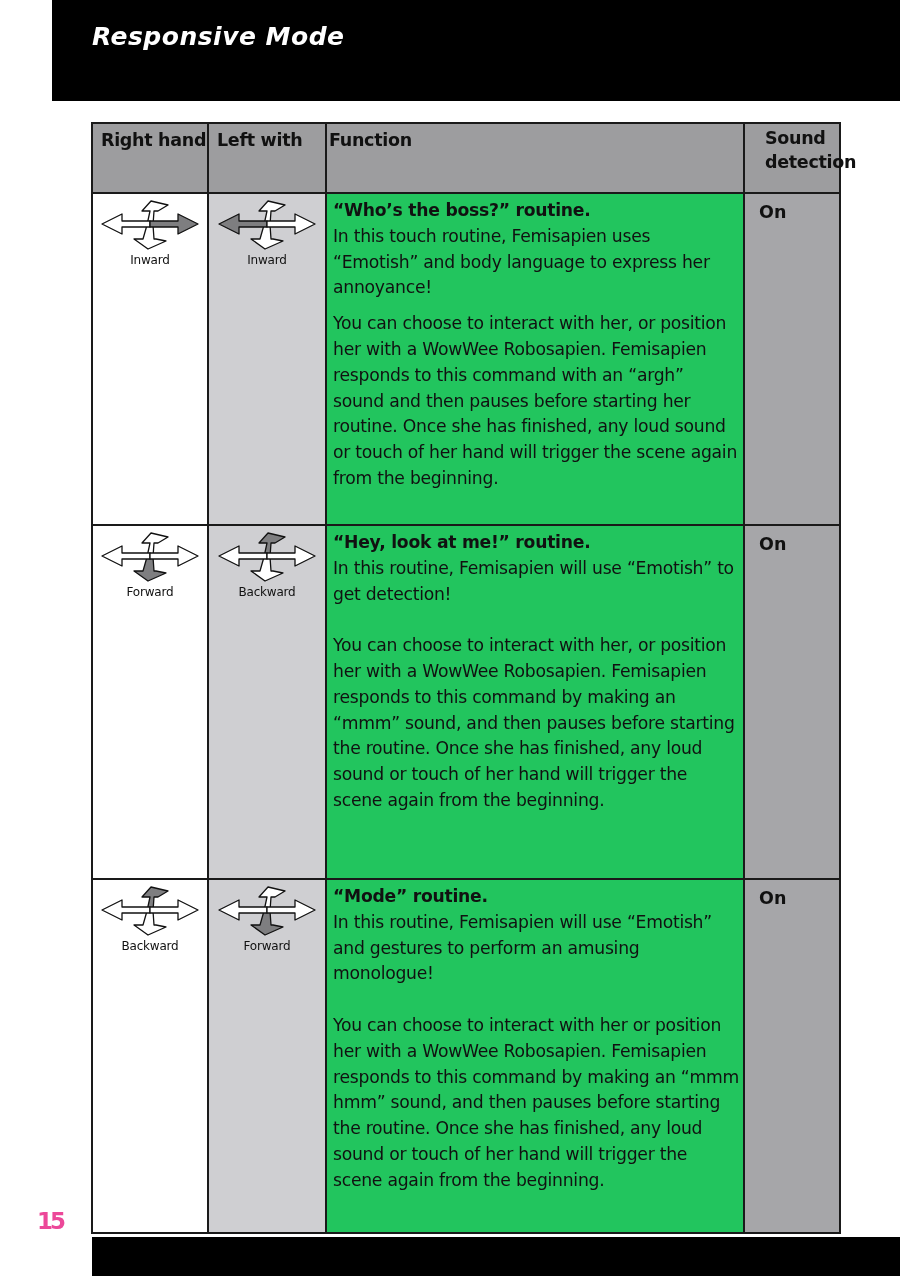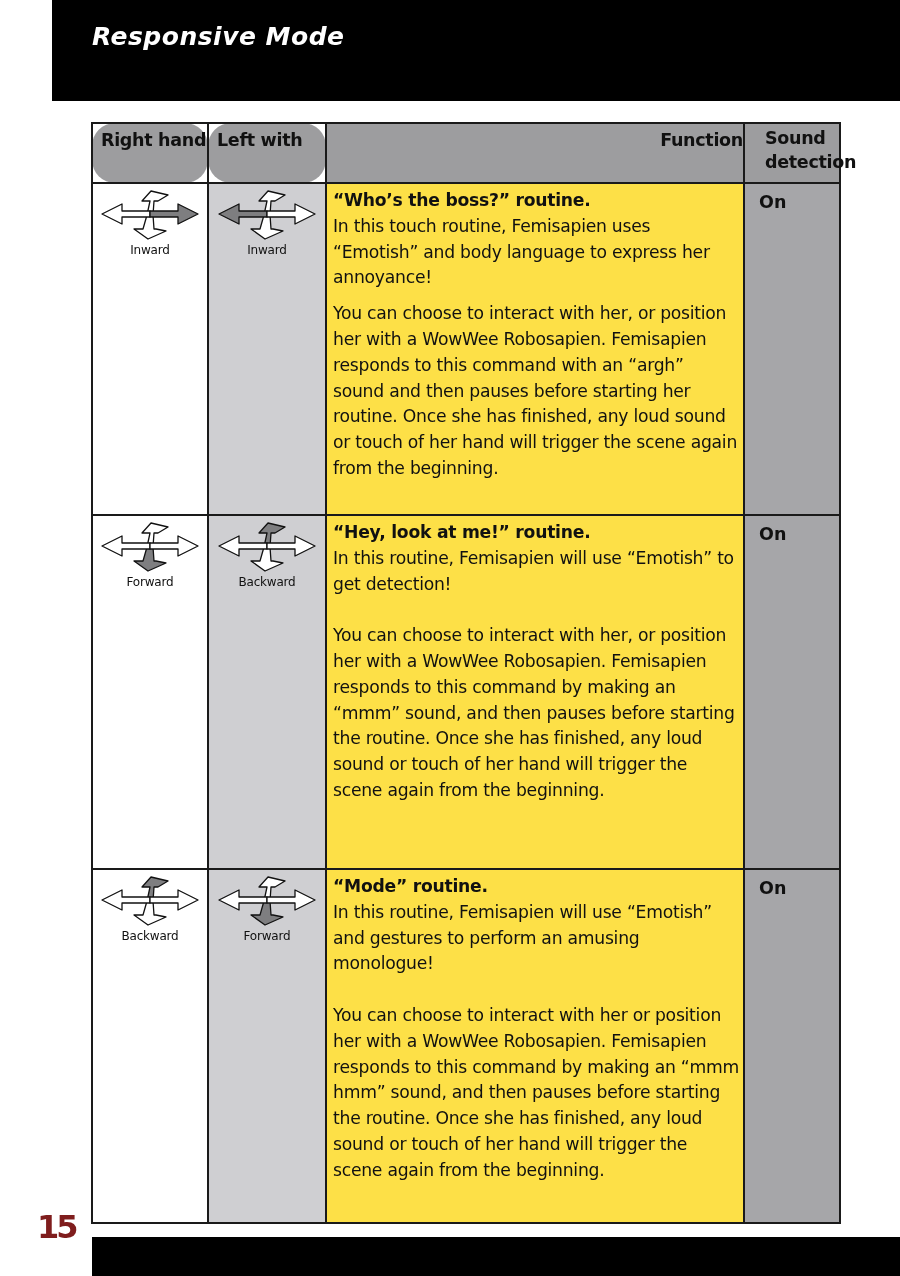--- a/index.html
+++ b/index.html
@@ -41,23 +41,23 @@
       width: 808px;
       height: 39px;
       background: #000000;
     }
     .page-number {
       position: absolute;
       left: 37px;
       top: 1208px;
       font-family: "DejaVu Sans", sans-serif;
       font-weight: bold;
-      font-size: 32px;
+      font-size: 23px;
       letter-spacing: -3px;
-      color: #7f1d1d;
+      color: #ec4899;
     }
     table.cmd-table {
       position: absolute;
       left: 91px;
       top: 122px;
       width: 748px;
       border-collapse: collapse;
       table-layout: fixed;
     }
     table.cmd-table td, table.cmd-table th {
@@ -72,27 +72,27 @@
 
     .hdr th {
       background: #9d9d9f;
       font-weight: bold;
       font-size: 17.5px;
       text-align: left;
       height: 50px;
       line-height: 24px;
       letter-spacing: -0.3px;
     }
-    .hdr th.h-right, .hdr th.h-left { padding: 4px 0 4px 8px; border-radius: 23px; }
-    .hdr th.h-func { padding: 4px 0 0 18px; text-align: right; }
+    .hdr th.h-right, .hdr th.h-left { padding: 4px 0 14px 8px; }
+    .hdr th.h-func { padding: 4px 0 0 2px; }
     .hdr th.h-sound { padding: 2px 0 0 20px; line-height: 24px; }
 
     td.right-cell { background: #ffffff; text-align: center; }
     td.left-cell { background: #cfcfd2; text-align: center; }
-    td.func-cell { background: #fde047; }
+    td.func-cell { background: #22c55e; }
     td.sound-cell { background: #a6a6a9; margin-left: 12px; }
 
     .arrow-wrap {
       width: 104px;
       height: 52px;
       margin: 5px auto 0;
     }
     .arrow-wrap svg { display: block; width: 104px; height: 52px; }
     .dir-label {
       font-size: 12px;

